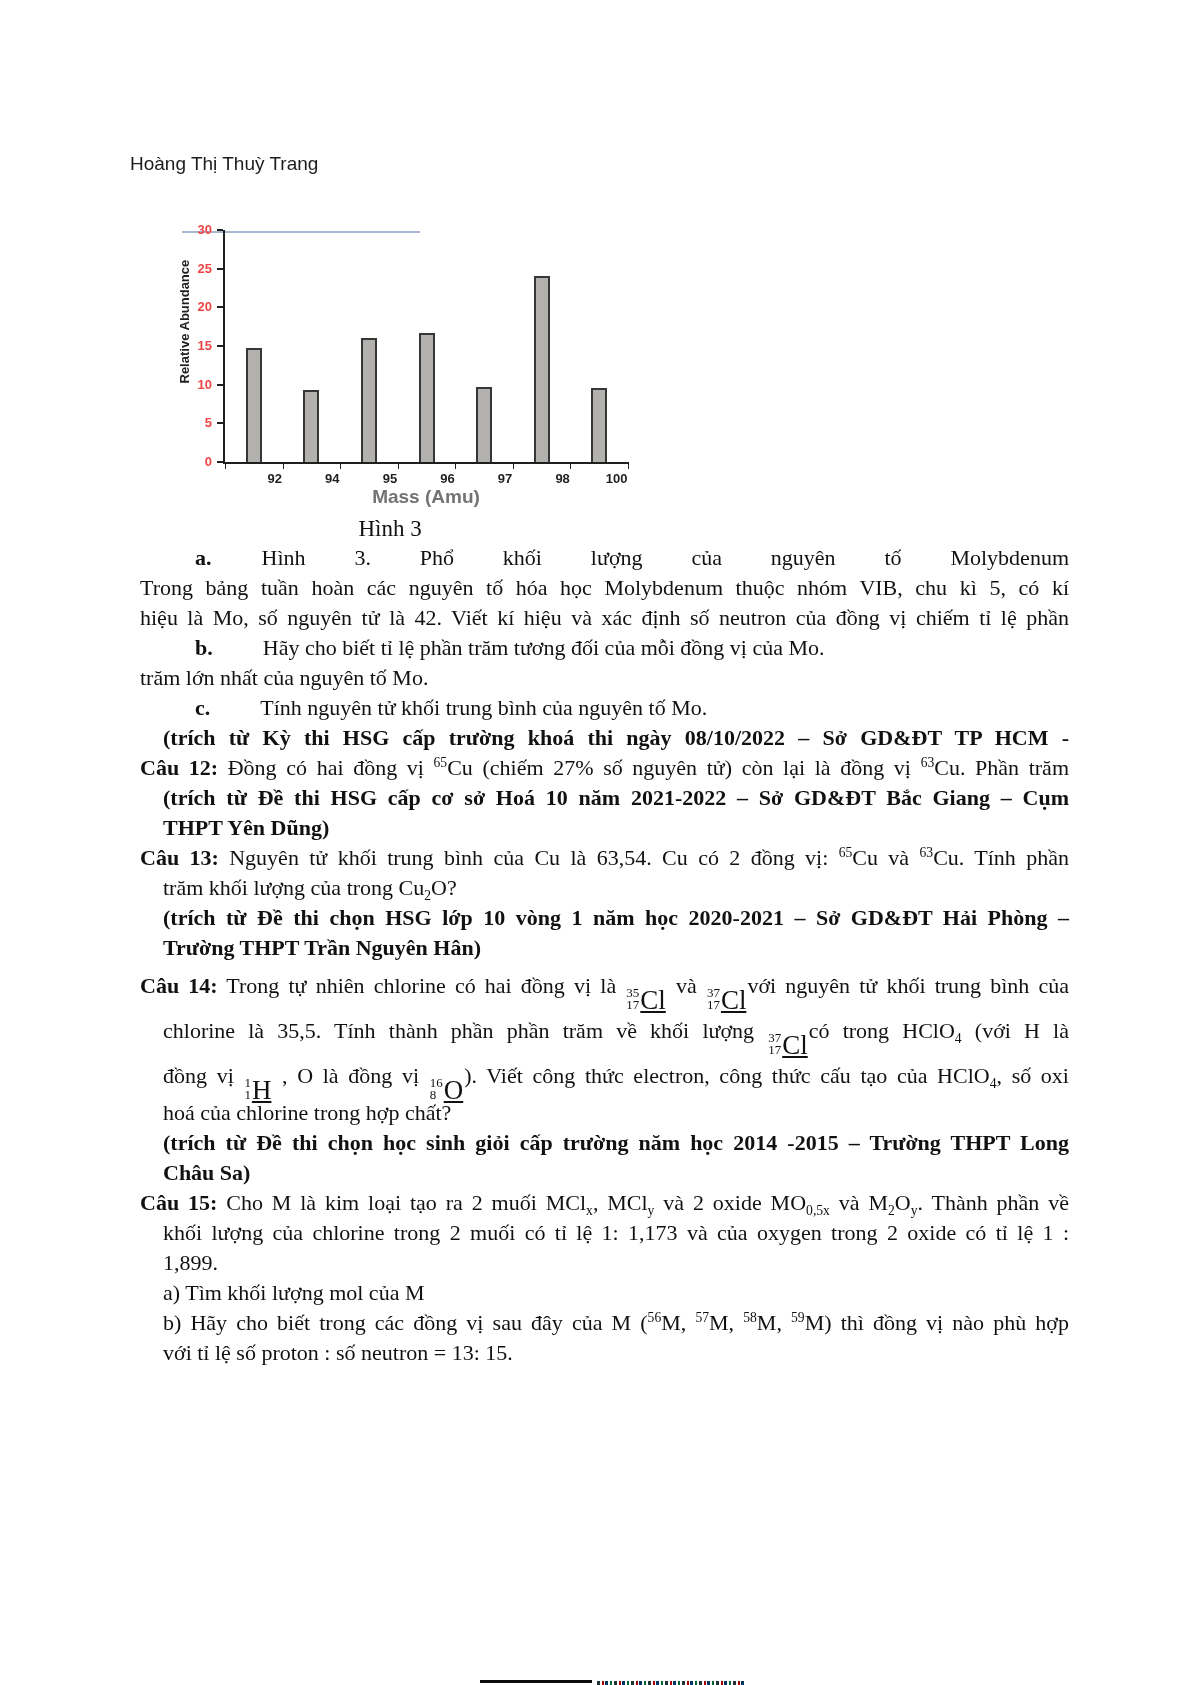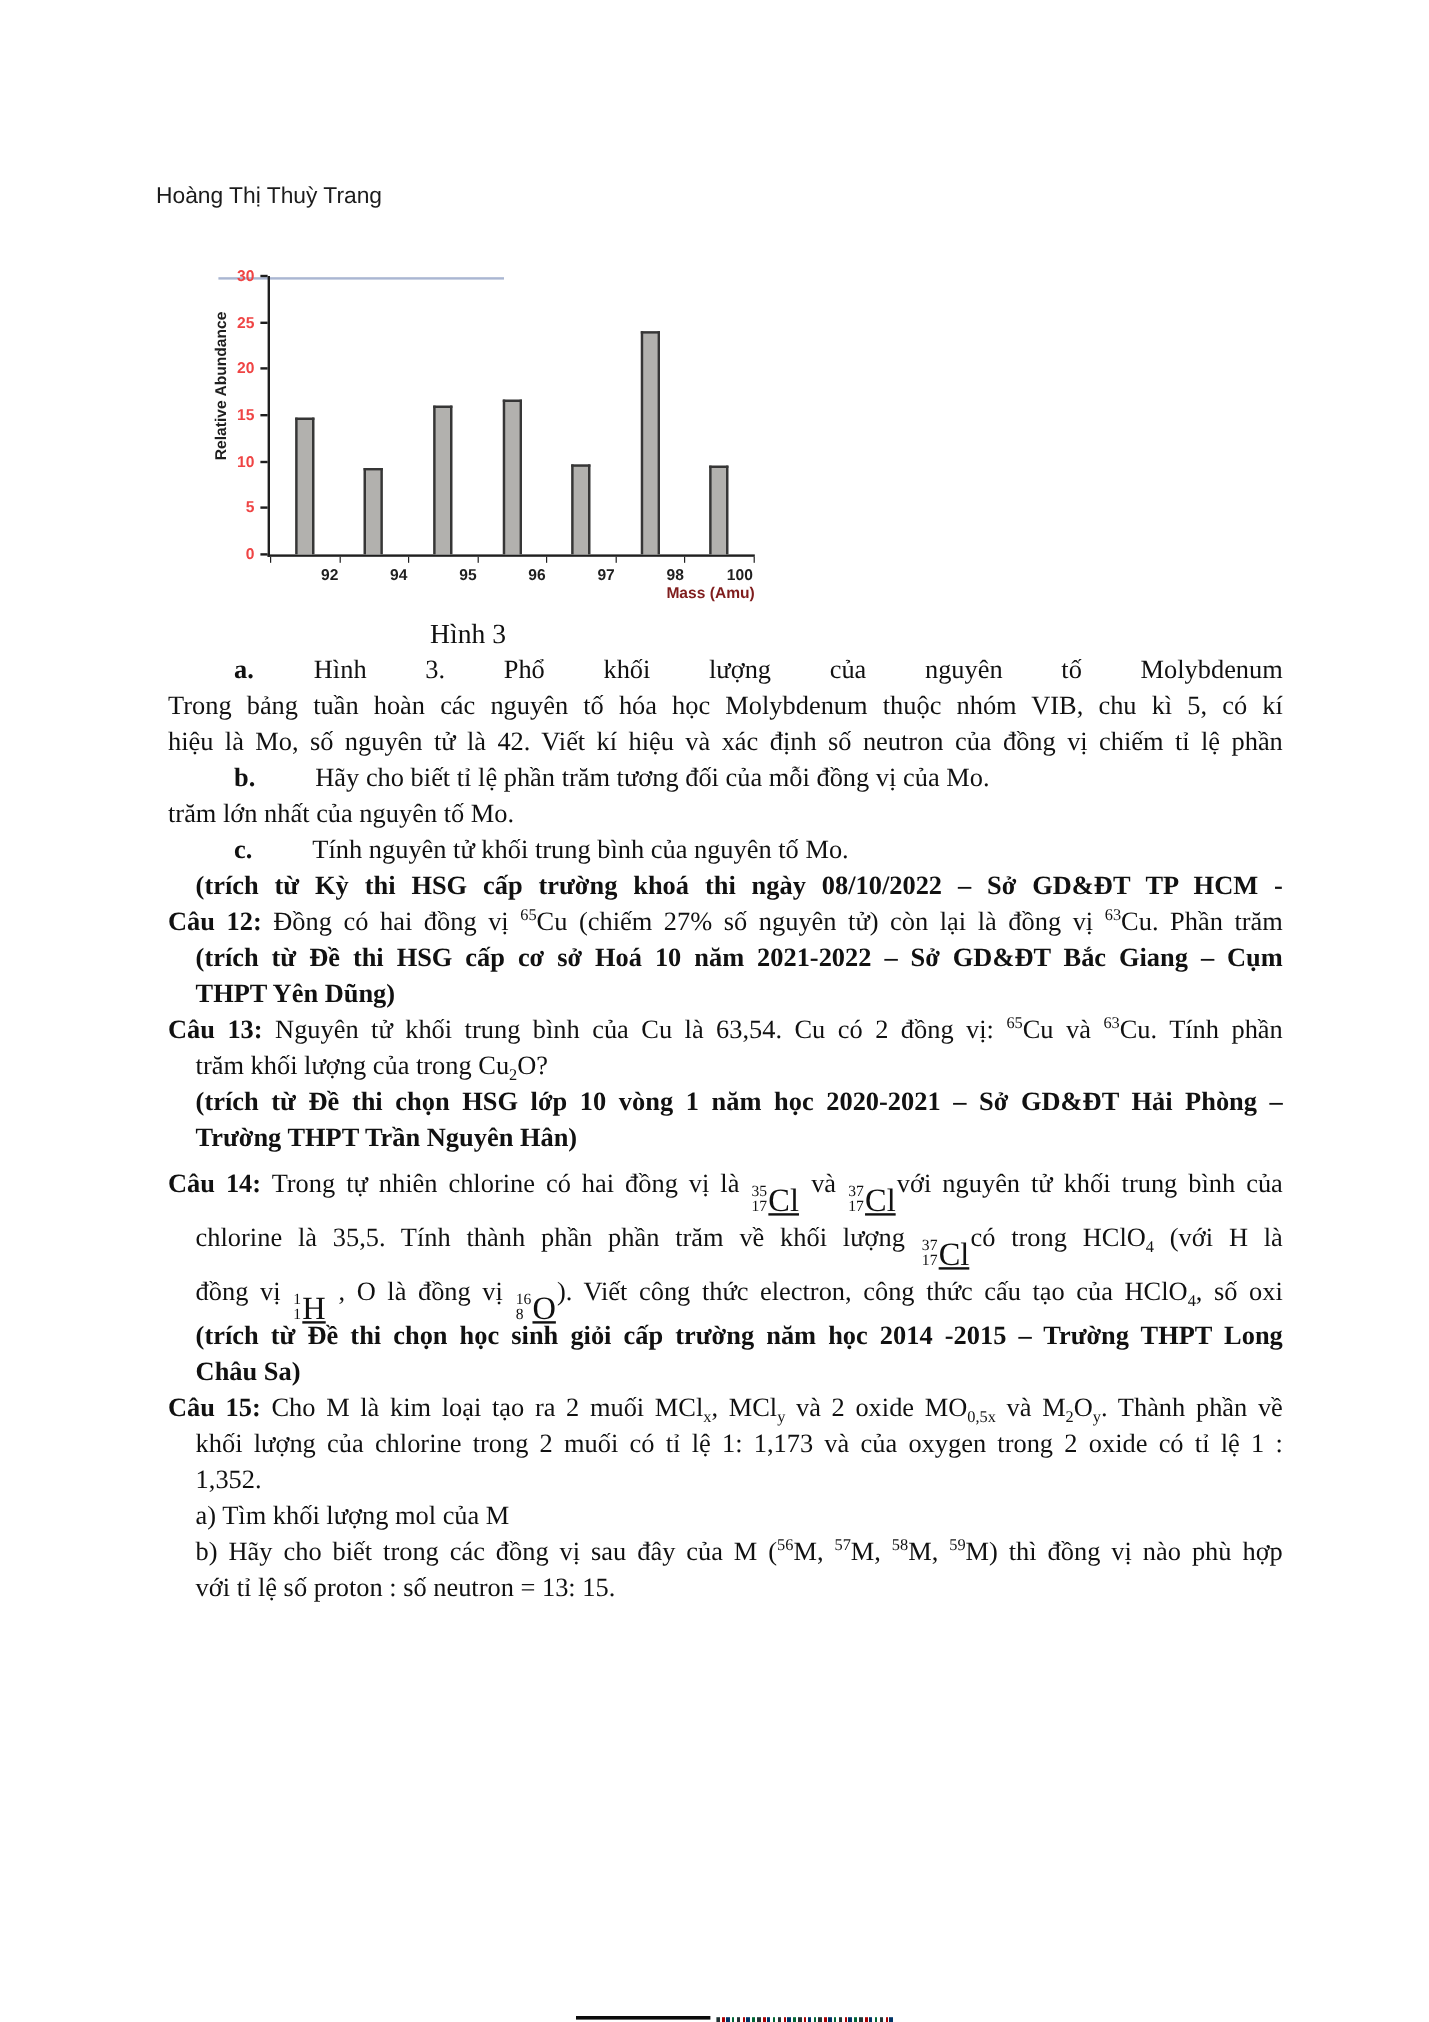--- a/index.html
+++ b/index.html
@@ -9,22 +9,22 @@
           font-size:19px;color:#1c1c1c;}
   
   .figure{position:absolute;left:166px;top:216px;width:480px;}
   .chart{position:relative;width:480px;height:292px;background:#fff;
          font-family:"Liberation Sans",sans-serif;}
   .chart-topline{position:absolute;left:16px;top:15px;width:238px;height:2px;background:#aab6d2;}
   .y-axis{position:absolute;left:57px;top:14px;width:2px;height:234px;background:#1f1f1f;}
   .x-axis{position:absolute;left:57px;top:246px;width:406px;height:2px;background:#1f1f1f;}
   .ylabel{position:absolute;left:-12px;top:130px;transform:rotate(-90deg);transform-origin:center;
           font-size:13px;font-weight:bold;color:#1f1f1f;white-space:nowrap;width:60px;text-align:center;}
-  .xlabel{position:absolute;left:57px;top:270px;width:406px;text-align:right;
-          font-size:13px;font-weight:bold;color:#7f1d1d;}
+  .xlabel{position:absolute;left:57px;top:270px;width:406px;text-align:center;
+          font-size:19px;font-weight:bold;color:#737373;}
   .ytick-label{position:absolute;width:44px;text-align:right;font-size:13px;font-weight:bold;color:#ef4444;}
   .ytick-mark{position:absolute;width:6px;height:2px;background:#1f1f1f;}
   .xtick-mark{position:absolute;width:1px;height:5px;background:#1f1f1f;}
   .xtick-label{position:absolute;top:255px;width:57px;text-align:right;font-size:13px;font-weight:bold;color:#1f1f1f;}
   .bar{position:absolute;background:#b2b1ae;border:2px solid #363636;border-bottom:none;box-sizing:border-box;}
   .fig-caption{width:480px;text-align:center;transform:translateX(-16px);
                font-size:23px;margin-top:8px;color:#111;}
   
   .body{position:absolute;left:140px;top:543px;width:929px;font-size:22px;line-height:30px;}
   .ln{white-space:normal;}
@@ -141,25 +141,26 @@
             <span>1</span>
           </span>
           <span class="sym">H</span>
         </span> , O là đồng vị <span class="iso">
           <span class="nz">
             <span>16</span>
             <span>8</span>
           </span>
           <span class="sym">O</span>
         </span>). Viết công thức electron, công thức cấu tạo của HClO<span class="sb">4</span>, số oxi</div>
+    <div class="ln ind">hoá của chlorine trong hợp chất?</div>
     <div class="ln ind jl"><b>(trích từ Đề thi chọn học sinh giỏi cấp trường năm học 2014 -2015 – Trường THPT Long</b></div>
     <div class="ln ind"><b>Châu Sa)</b></div>
     <div class="ln jl"><b>Câu 15:</b> Cho M là kim loại tạo ra 2 muối MCl<span class="sb">x</span>, MCl<span class="sb">y</span> và 2 oxide MO<span class="sb">0,5x</span> và M<span class="sb">2</span>O<span class="sb">y</span>. Thành phần về</div>
     <div class="ln ind jl">khối lượng của chlorine trong 2 muối có tỉ lệ 1: 1,173 và của oxygen trong 2 oxide có tỉ lệ 1 :</div>
-    <div class="ln ind">1,352.</div>
+    <div class="ln ind">1,899.</div>
     <div class="ln ind">a) Tìm khối lượng mol của M</div>
     <div class="ln ind jl">b) Hãy cho biết trong các đồng vị sau đây của M (<span class="sp">56</span>M, <span class="sp">57</span>M, <span class="sp">58</span>M, <span class="sp">59</span>M) thì đồng vị nào phù hợp</div>
     <div class="ln ind">với tỉ lệ số proton : số neutron = 13: 15.</div>
   </div>
 
   <div class="sliver-line"></div>
   <div class="sliver-noise"></div>
 </div>
 
 </body></html>

